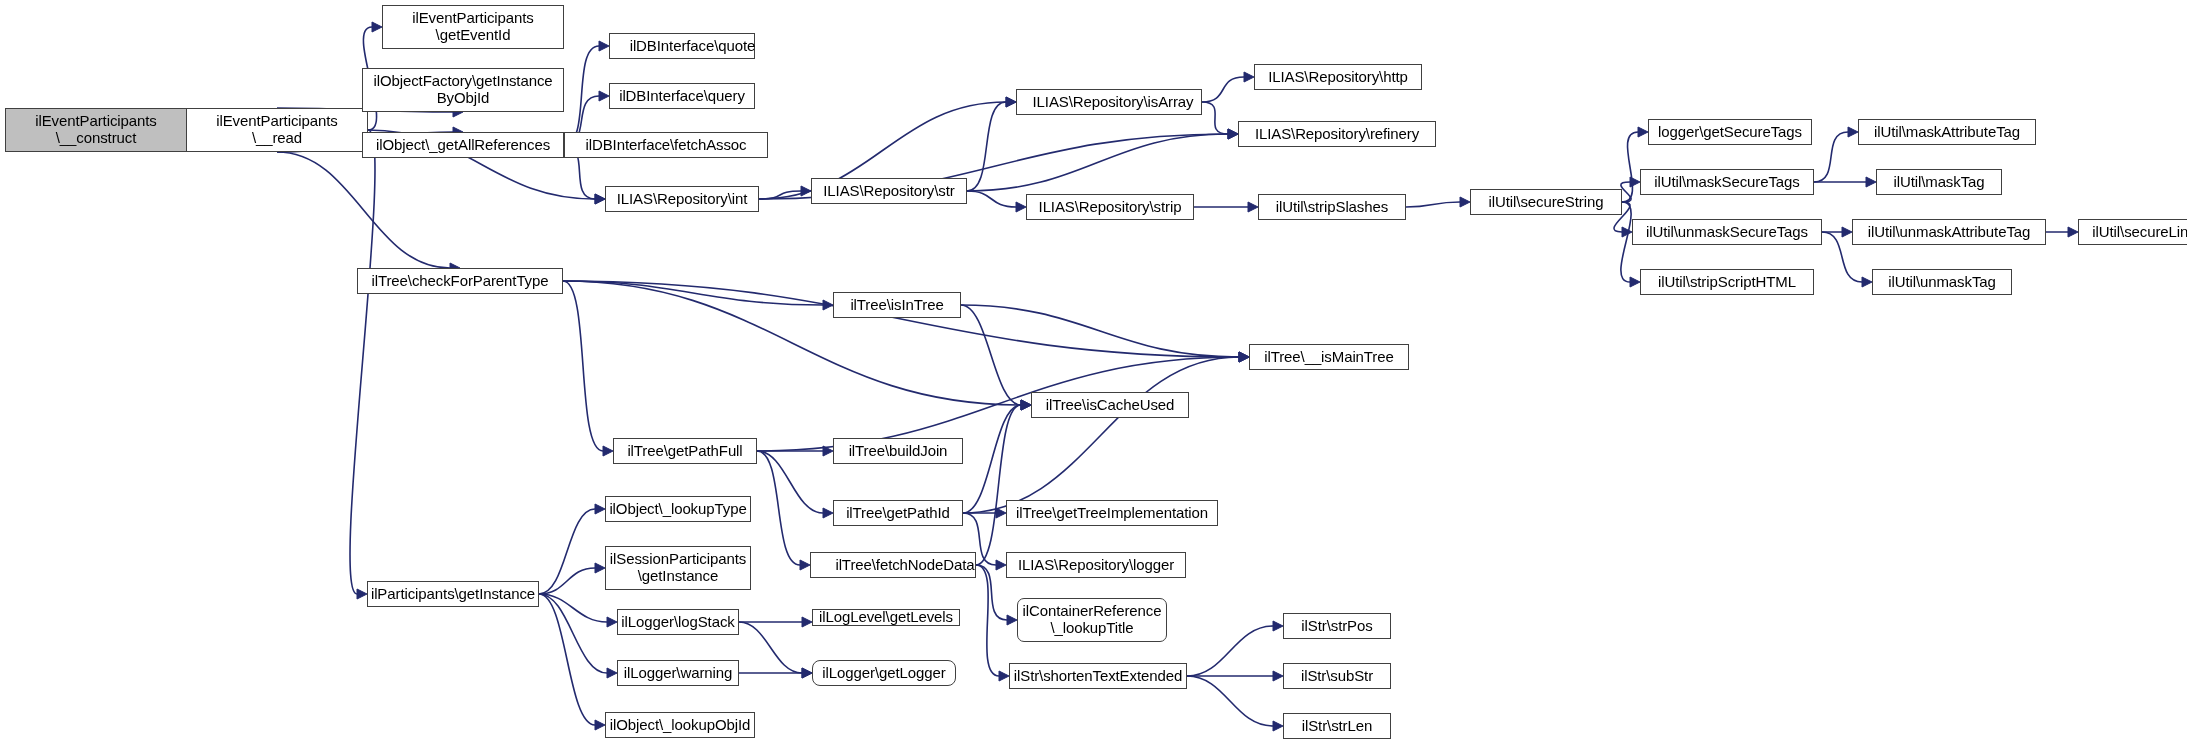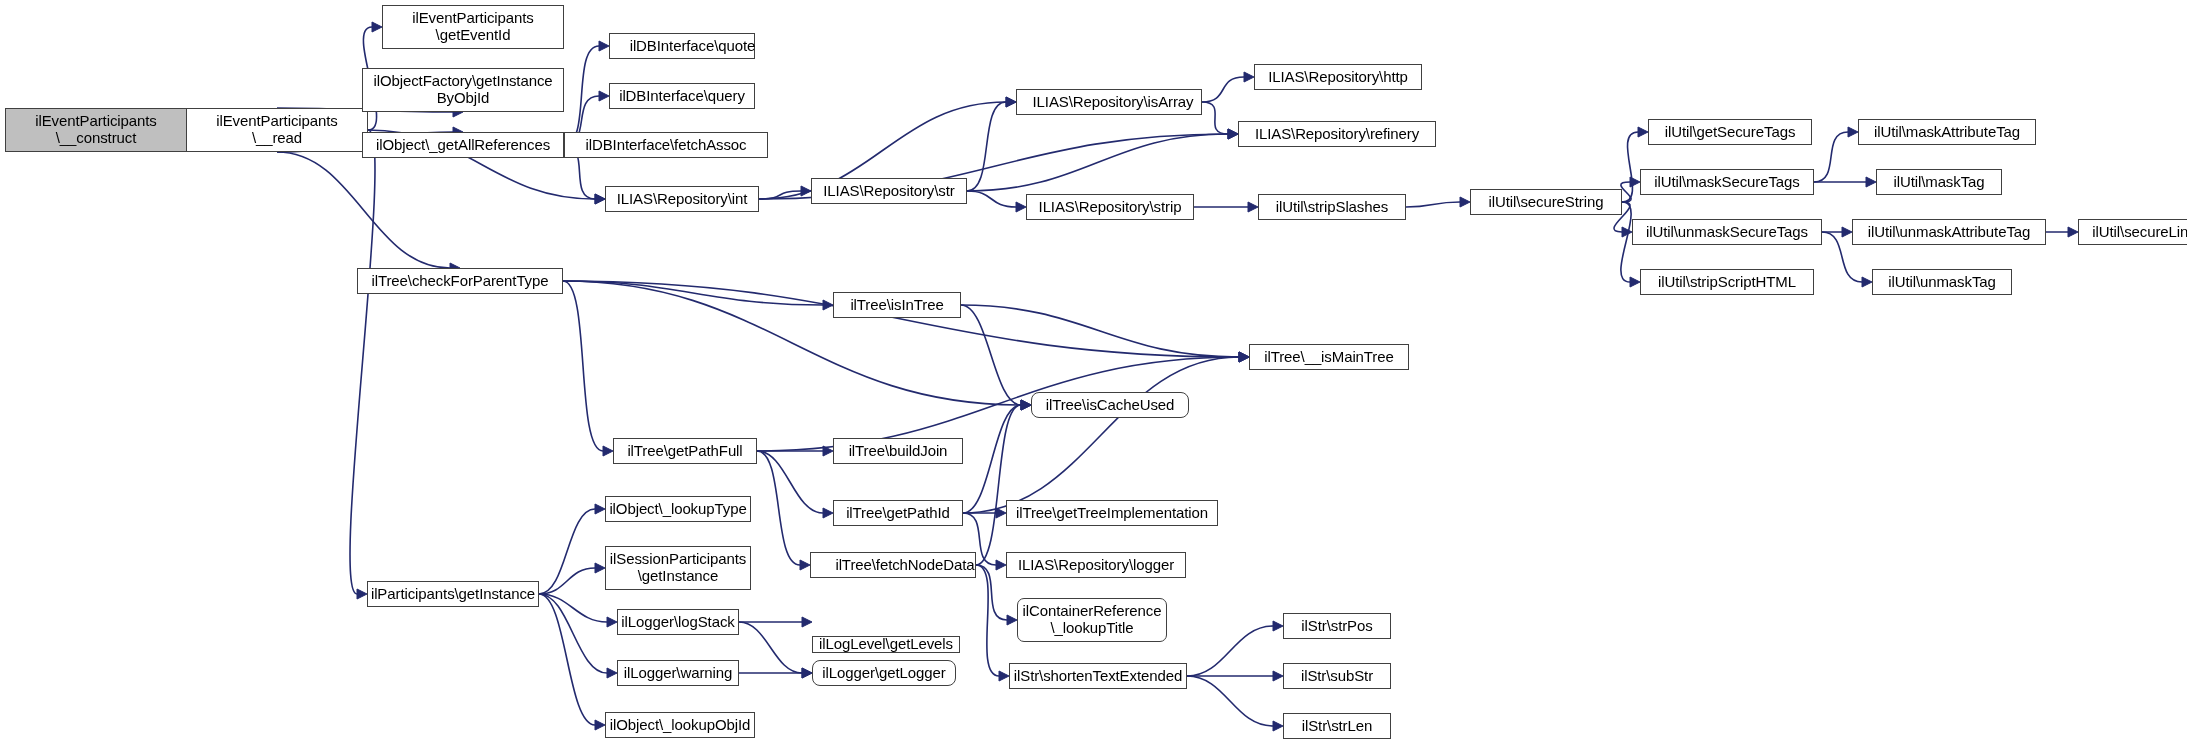--- a/index.html
+++ b/index.html
@@ -151,47 +151,47 @@
       <div class="node" style="left: 609px; top: 83px; width: 146px; height: 26px;">ilDBInterface\query</div>
       <div class="node" style="left: 564px; top: 132px; width: 204px; height: 26px;">ilDBInterface\fetchAssoc</div>
       <div class="node" style="left: 605px; top: 186px; width: 154px; height: 26px;">ILIAS\Repository\int</div>
       <div class="node" style="left: 811px; top: 178px; width: 156px; height: 26px;">ILIAS\Repository\str</div>
       <div class="node" style="left: 1016px; top: 89px; width: 186px; height: 26px; padding-left: 8px;">ILIAS\Repository\isArray</div>
       <div class="node" style="left: 1254px; top: 64px; width: 168px; height: 26px;">ILIAS\Repository\http</div>
       <div class="node" style="left: 1238px; top: 121px; width: 198px; height: 26px; text-align: center;">ILIAS\Repository\refinery</div>
       <div class="node" style="left: 1026px; top: 194px; width: 168px; height: 26px;">ILIAS\Repository\strip</div>
       <div class="node" style="left: 1258px; top: 194px; width: 148px; height: 26px;">ilUtil\stripSlashes</div>
       <div class="node" style="left: 1470px; top: 189px; width: 152px; height: 26px;">ilUtil\secureString</div>
-      <div class="node" style="left: 1648px; top: 119px; width: 164px; height: 26px;">ilUtil\getSecureTags</div>
+      <div class="node" style="left: 1648px; top: 119px; width: 164px; height: 26px;">logger\getSecureTags</div>
       <div class="node" style="left: 1640px; top: 169px; width: 174px; height: 26px;">ilUtil\maskSecureTags</div>
       <div class="node" style="left: 1632px; top: 219px; width: 190px; height: 26px;">ilUtil\unmaskSecureTags</div>
       <div class="node" style="left: 1640px; top: 269px; width: 174px; height: 26px;">ilUtil\stripScriptHTML</div>
       <div class="node" style="left: 1858px; top: 119px; width: 178px; height: 26px;">ilUtil\maskAttributeTag</div>
       <div class="node" style="left: 1876px; top: 169px; width: 126px; height: 26px;">ilUtil\maskTag</div>
       <div class="node" style="left: 1852px; top: 219px; width: 194px; height: 26px;">ilUtil\unmaskAttributeTag</div>
       <div class="node" style="left: 1872px; top: 269px; width: 140px; height: 26px;">ilUtil\unmaskTag</div>
       <div class="node" style="left: 2078px; top: 219px; width: 132px; height: 26px;">ilUtil\secureLink</div>
       <div class="node" style="left: 357px; top: 268px; width: 206px; height: 26px;">ilTree\checkForParentType</div>
       <div class="node" style="left: 833px; top: 292px; width: 128px; height: 26px;">ilTree\isInTree</div>
       <div class="node" style="left: 1249px; top: 344px; width: 160px; height: 26px;">ilTree\__isMainTree</div>
-      <div class="node" style="left: 1031px; top: 392px; width: 158px; height: 26px; border-radius: 8px;">ilTree\isCacheUsed</div>
+      <div class="node" style="left: 1031px; top: 392px; width: 158px; height: 26px;">ilTree\isCacheUsed</div>
       <div class="node" style="left: 613px; top: 438px; width: 144px; height: 26px;">ilTree\getPathFull</div>
       <div class="node" style="left: 833px; top: 438px; width: 130px; height: 26px;">ilTree\buildJoin</div>
       <div class="node" style="left: 833px; top: 500px; width: 130px; height: 26px;">ilTree\getPathId</div>
       <div class="node" style="left: 1006px; top: 500px; width: 212px; height: 26px;">ilTree\getTreeImplementation</div>
       <div class="node" style="left: 810px; top: 552px; width: 166px; height: 26px; padding-left: 24px;">ilTree\fetchNodeData</div>
       <div class="node" style="left: 1006px; top: 552px; width: 180px; height: 26px;">ILIAS\Repository\logger</div>
       <div class="node" style="left: 1017px; top: 598px; width: 150px; height: 44px; border-radius: 7px;">ilContainerReference
 \_lookupTitle</div>
       <div class="node" style="left: 605px; top: 496px; width: 146px; height: 26px;">ilObject\_lookupType</div>
       <div class="node" style="left: 605px; top: 546px; width: 146px; height: 44px;">ilSessionParticipants
 \getInstance</div>
       <div class="node" style="left: 367px; top: 581px; width: 172px; height: 26px;">ilParticipants\getInstance</div>
       <div class="node" style="left: 617px; top: 609px; width: 122px; height: 26px;">ilLogger\logStack</div>
-      <div class="node" style="left: 812px; top: 636px; width: 148px; height: 17px;">ilLogLevel\getLevels</div>
+      <div class="node" style="left: 812px; top: 609px; width: 148px; height: 17px;">ilLogLevel\getLevels</div>
       <div class="node" style="left: 617px; top: 660px; width: 122px; height: 26px;">ilLogger\warning</div>
       <div class="node" style="left: 812px; top: 660px; width: 144px; height: 26px; border-radius: 8px;">ilLogger\getLogger</div>
       <div class="node" style="left: 605px; top: 712px; width: 150px; height: 26px;">ilObject\_lookupObjId</div>
       <div class="node" style="left: 1009px; top: 663px; width: 178px; height: 26px;">ilStr\shortenTextExtended</div>
       <div class="node" style="left: 1283px; top: 613px; width: 108px; height: 26px;">ilStr\strPos</div>
       <div class="node" style="left: 1283px; top: 663px; width: 108px; height: 26px;">ilStr\subStr</div>
       <div class="node" style="left: 1283px; top: 713px; width: 108px; height: 26px;">ilStr\strLen</div>
     </div>
 </div>
 

